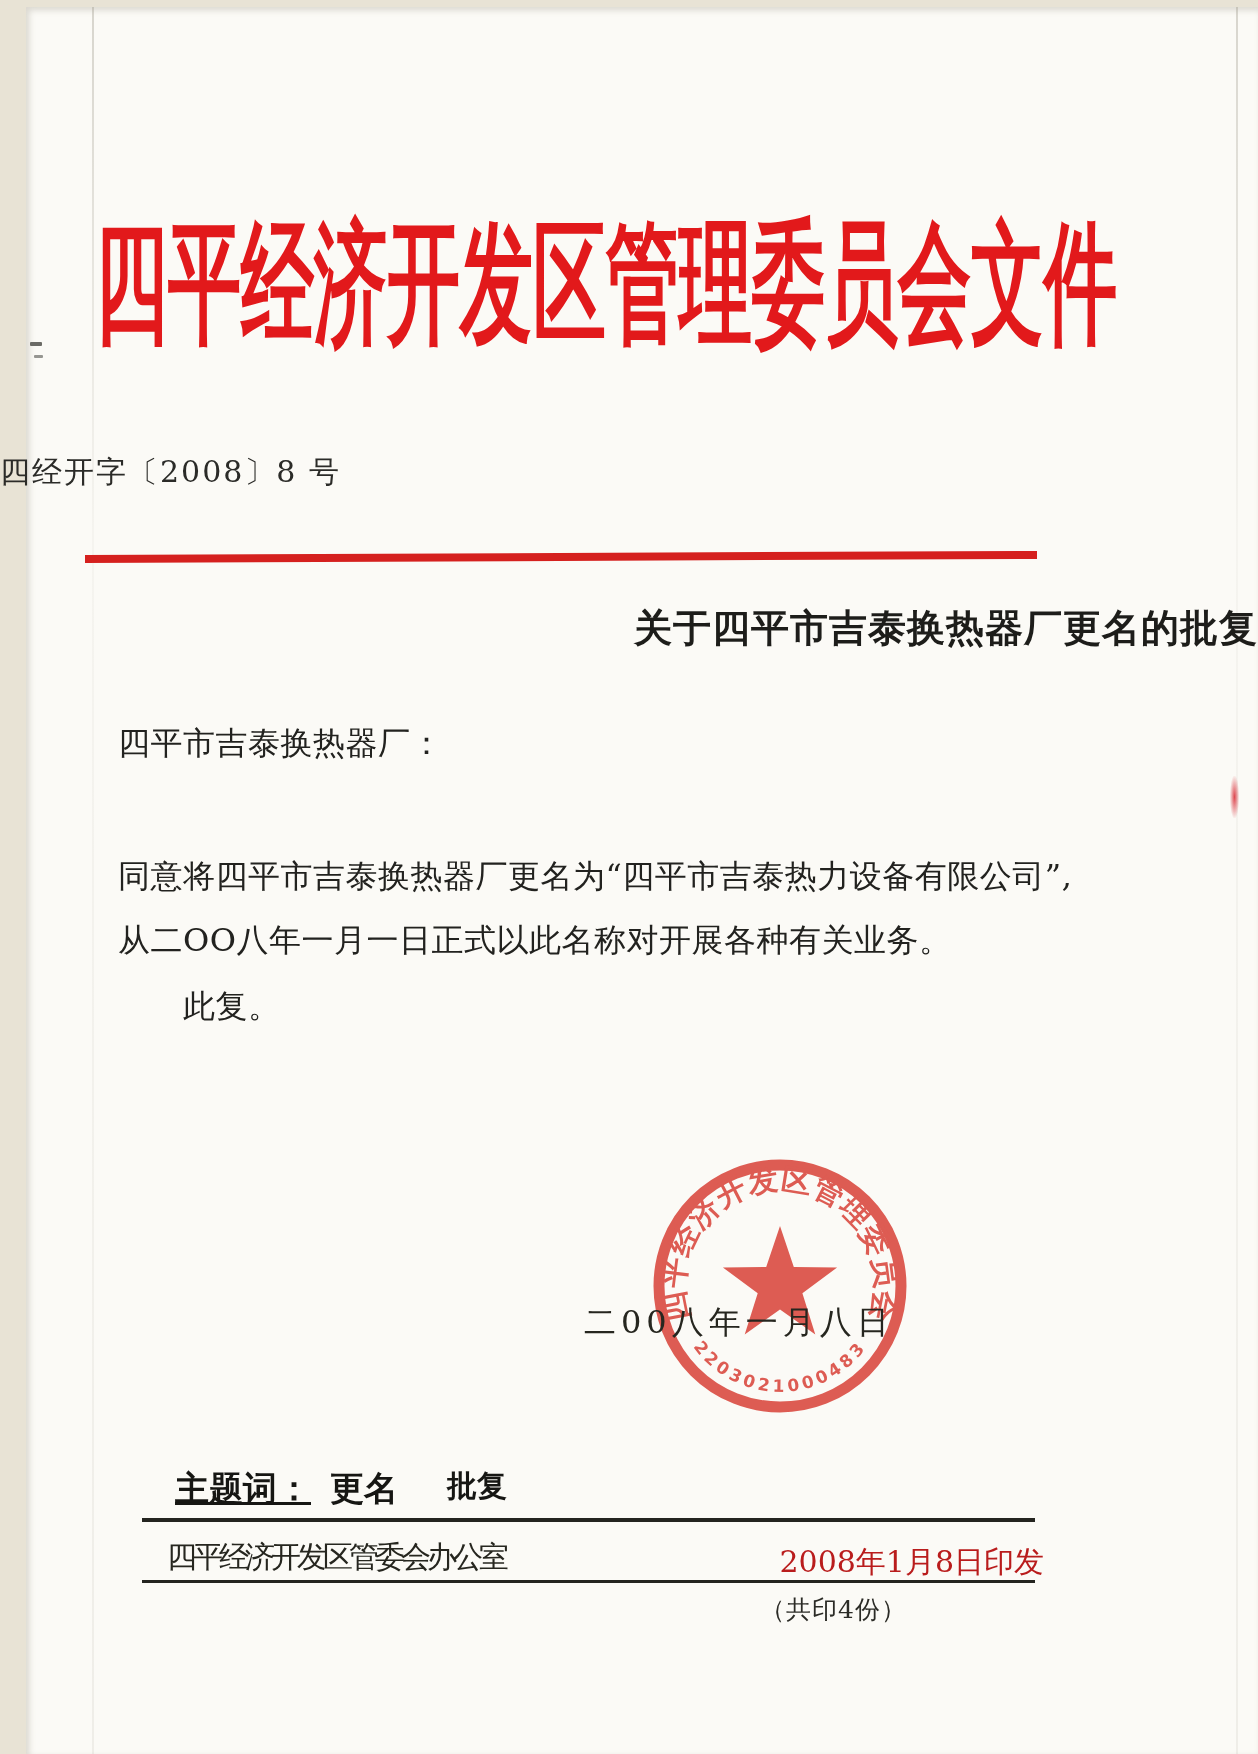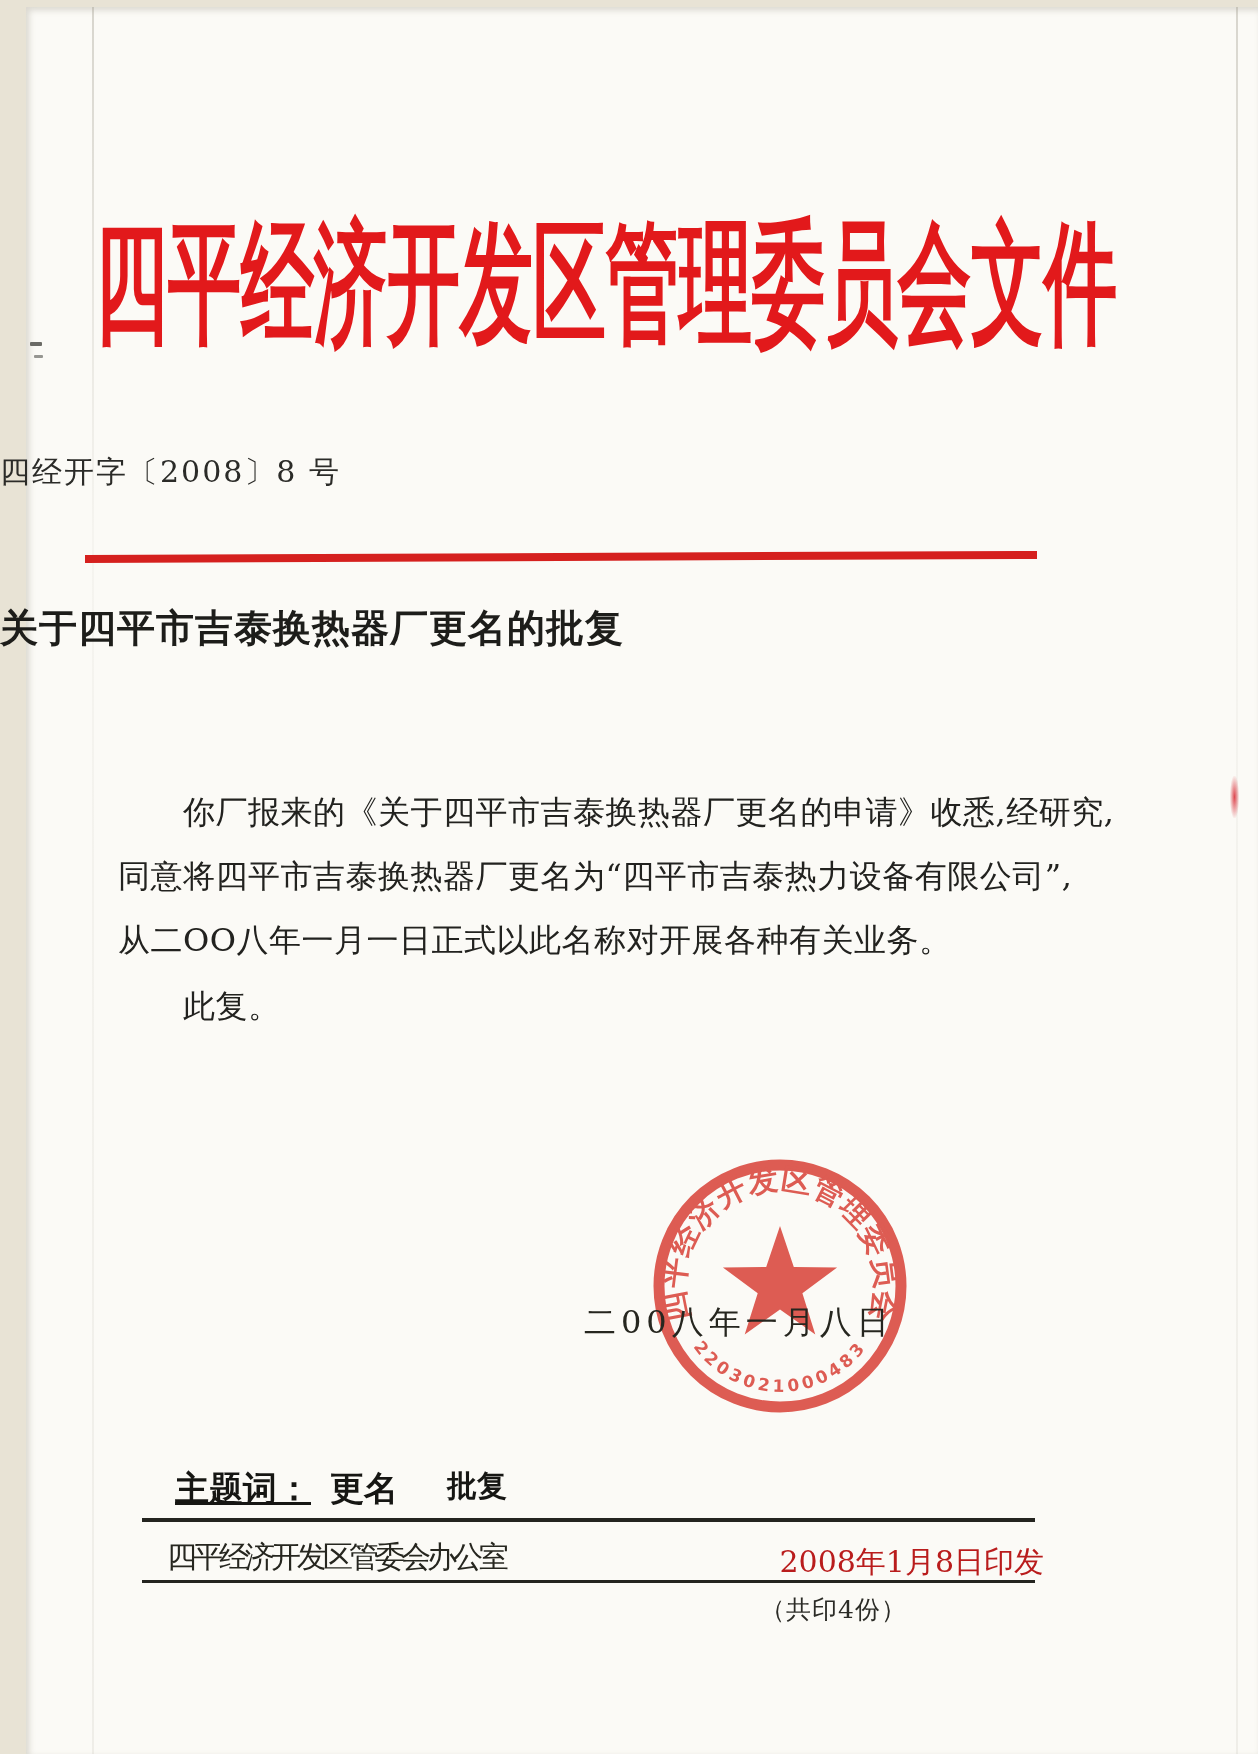--- a/index.html
+++ b/index.html
@@ -38,21 +38,21 @@
   }
   .doc-number{
     position:absolute;top:452px;left:0;width:1196px;text-align:left;
     font-size:30px;color:#2b2b28;letter-spacing:2px;
   }
   .red-rule{
     position:absolute;top:553px;left:85px;width:952px;height:8px;
     background:#d5201e;transform:rotate(-0.25deg);
   }
   .doc-title{
-    position:absolute;top:603px;left:0;width:1258px;text-align:left;
+    position:absolute;top:603px;left:0;width:1258px;text-align:right;
     font-size:38px;font-weight:bold;color:#1d1d1a;letter-spacing:1px;
     font-family:"DejaVu Sans", sans-serif;
   }
   .body-line{
     position:absolute;font-size:32px;color:#22221f;white-space:nowrap;
     letter-spacing:.5px;
   }
   .salutation{top:722px;left:118px;}
   .line-1{top:791px;left:183px;}
   .line-2{top:855px;left:118px;}
@@ -89,21 +89,21 @@
   <div class="red-smudge"></div>
 
   <div class="red-header">四平经济开发区管理委员会文件</div>
 
   <div class="doc-number">四经开字〔2008〕8 号</div>
 
   <div class="red-rule"></div>
 
   <div class="doc-title">关于四平市吉泰换热器厂更名的批复</div>
 
-  <div class="body-line line-1">你厂报来的《关于四平市吉泰换热器厂更名的申请》收悉,经研究,</div>
+  <div class="body-line salutation">四平市吉泰换热器厂：</div>
   <div class="body-line line-2">同意将四平市吉泰换热器厂更名为“四平市吉泰热力设备有限公司”,</div>
   <div class="body-line line-3">从二OO八年一月一日正式以此名称对开展各种有关业务。</div>
   <div class="body-line line-4">此复。</div>
 
   <svg class="seal" viewBox="0 0 268 268">
     <g opacity="0.8">
       <circle cx="134" cy="134" r="121" fill="none" stroke="#d6352b" stroke-width="11"></circle>
       <polygon fill="#d6352b" points="134,74 147.8,115 191.1,115.5 156.4,141.3 169.3,182.5 134,157.5 98.7,182.5 111.7,141.3 76.9,115.5 120.2,115"></polygon>
       <path id="sealTopArc" d="M 43.8 166.8 A 96 96 0 1 1 224.2 166.8" fill="none"></path>
       <path id="sealBottomArc" d="M 47.2 194.8 A 106 106 0 0 0 220.8 194.8" fill="none"></path>

